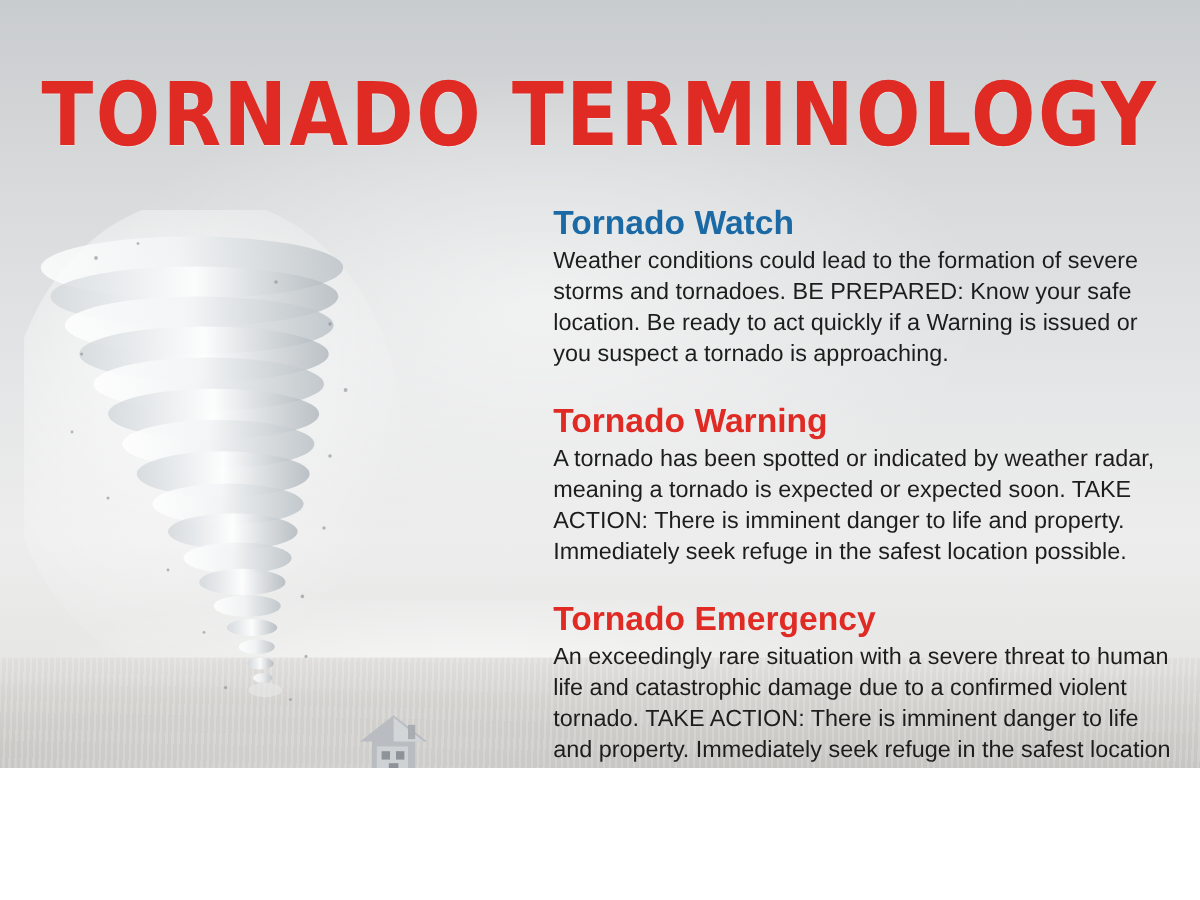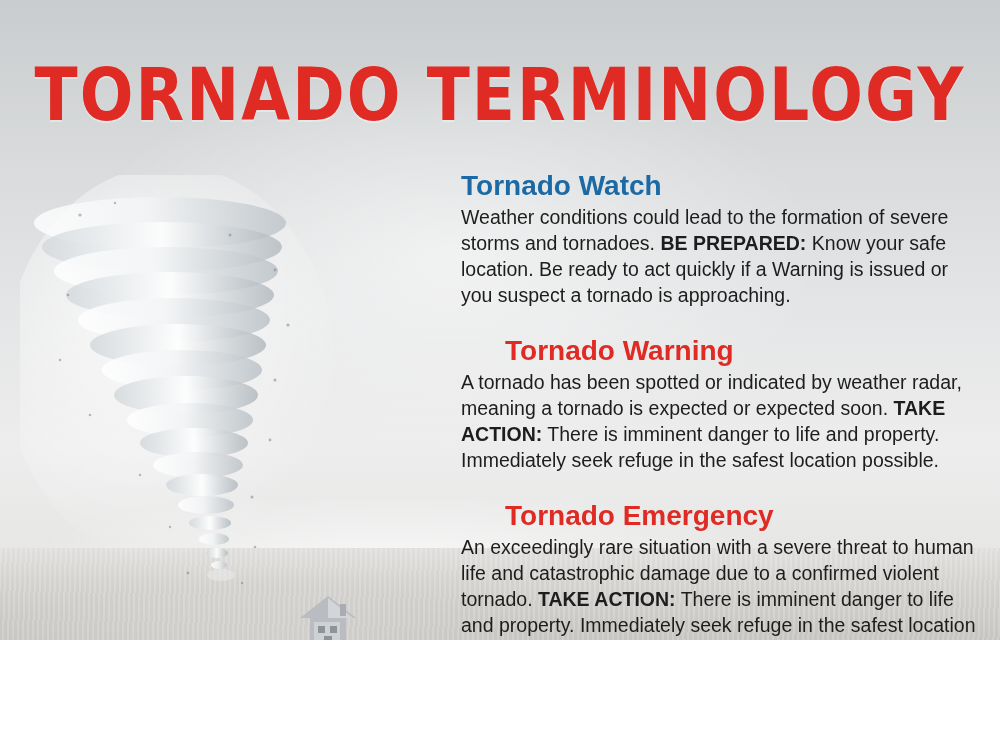--- a/index.html
+++ b/index.html
@@ -85,30 +85,30 @@
   .section:last-child { margin-bottom: 0; }
 
   .heading {
     font-size: 28px;
     font-weight: bold;
     line-height: 1.12;
     margin: 0 0 4px 0;
     font-family: "Liberation Sans", sans-serif;
   }
   .heading.blue { color: #1b6aa5; }
-  .heading.red  { color: #e02a24; margin-left: 44px; }
+  .heading.red  { color: #e02a24; }
 
   .body-text {
     font-size: 19.5px;
     line-height: 1.33;
     color: #1d1d1d;
     margin: 0;
     font-family: "Liberation Sans", sans-serif;
   }
-  .body-text b { font-weight: bold; }
+  .body-text b { font-weight: normal; }
 
   
   .tornado-wrap {
     position: absolute;
     left: 20px;
     top: 175px;
     width: 380px;
     height: 430px;
   }
   .tornado-wrap svg { display: block; }

